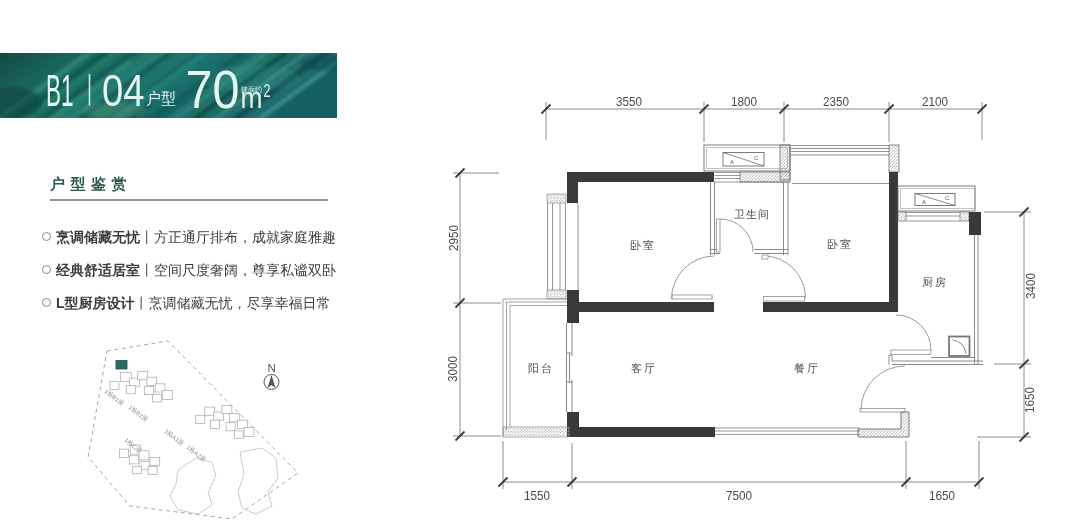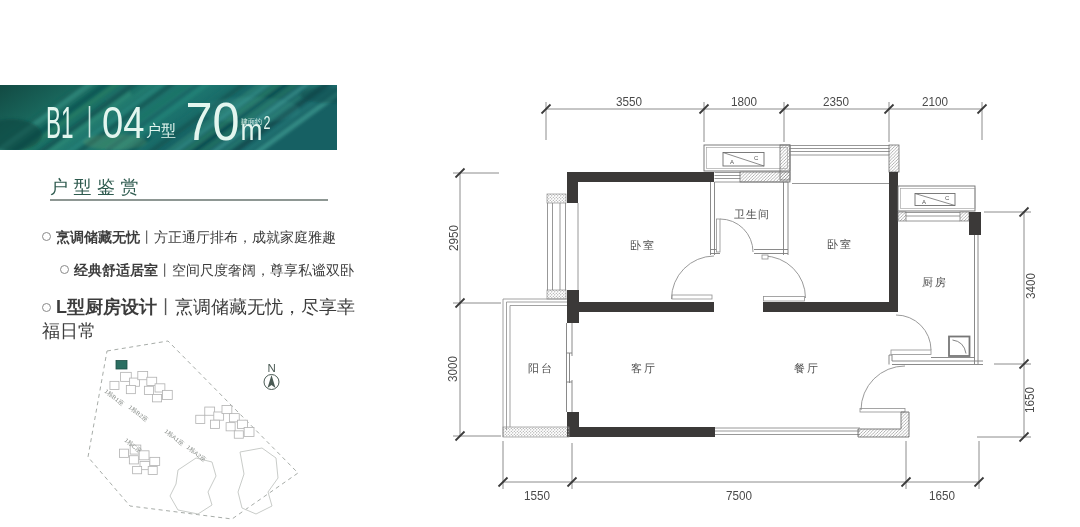--- a/index.html
+++ b/index.html
@@ -4,21 +4,21 @@
 <style>
   html,body{margin:0;padding:0;}
   body{width:1080px;height:527px;position:relative;background:#ffffff;overflow:hidden;
        font-family:"Liberation Sans",sans-serif;}
   .abs{position:absolute;}
   svg text{font-family:"Liberation Sans",sans-serif;}
 </style>
 </head>
 <body>
 
-<div class="abs" style="left:0;top:53px;width:337px;height:58px;margin-top:32px;">
+<div class="abs" style="left:0;top:53px;width:337px;height:58px;">
 <svg width="337" height="65" viewBox="0 0 337 65">
   <defs>
     <linearGradient id="bg1" x1="0" y1="0" x2="1" y2="0.3">
       <stop offset="0" stop-color="#124a43"></stop>
       <stop offset="0.25" stop-color="#1a6a5f"></stop>
       <stop offset="0.55" stop-color="#1d7870"></stop>
       <stop offset="0.8" stop-color="#14585e"></stop>
       <stop offset="1" stop-color="#166063"></stop>
     </linearGradient>
     <filter id="blr" x="-30%" y="-30%" width="160%" height="160%">
@@ -74,33 +74,33 @@
     <text x="102" y="52.8" font-size="45" textLength="42.5" lengthAdjust="spacingAndGlyphs">04</text>
     <text x="146" y="50.5" font-size="16" textLength="30" lengthAdjust="spacingAndGlyphs">户型</text>
     <text x="185.5" y="55.2" font-size="54.5" textLength="54" lengthAdjust="spacingAndGlyphs">70</text>
     <text x="241" y="38.5" font-size="7.2" textLength="21" lengthAdjust="spacingAndGlyphs">建面约</text>
     <text x="240.5" y="55.2" font-size="29" textLength="22" lengthAdjust="spacingAndGlyphs">m</text>
     <text x="263.5" y="44.2" font-size="17.5" textLength="7" lengthAdjust="spacingAndGlyphs">2</text>
   </g>
 </svg>
 </div>
 
-<div class="abs" style="left:50px;top:175px;width:300px;color:#2e5a4e;font-size:18px;font-weight:normal;letter-spacing:5.5px;">户型鉴赏</div>
+<div class="abs" style="left:50px;top:175px;width:300px;color:#2e5a4e;font-size:15px;font-weight:bold;letter-spacing:5.5px;">户型鉴赏</div>
 
 <div class="abs" style="left:50px;top:199px;width:278px;height:2px;background:#8e9793;"></div>
 
 <div class="abs" style="left:42px;top:229px;width:330px;font-size:14px;color:#3c3c3c;">
   <span style="display:inline-block;width:7px;height:7px;border:1.5px solid #8a8a8a;border-radius:50%;vertical-align:1px;margin-right:5px;"></span><b>烹调储藏无忧</b><span style="color:#555;">丨</span>方正通厅排布，成就家庭雅趣
 </div>
 
-<div class="abs" style="left:42px;top:262px;width:330px;font-size:14px;color:#3c3c3c;text-align:center;">
+<div class="abs" style="left:42px;top:262px;width:330px;font-size:14px;color:#3c3c3c;">
   <span style="display:inline-block;width:7px;height:7px;border:1.5px solid #8a8a8a;border-radius:50%;vertical-align:1px;margin-right:5px;"></span><b>经典舒适居室</b><span style="color:#555;">丨</span>空间尺度奢阔，尊享私谧双卧
 </div>
 
-<div class="abs" style="left:42px;top:295px;width:330px;font-size:18px;color:#3c3c3c;">
+<div class="abs" style="left:42px;top:295px;width:330px;font-size:14px;color:#3c3c3c;">
   <span style="display:inline-block;width:7px;height:7px;border:1.5px solid #8a8a8a;border-radius:50%;vertical-align:1px;margin-right:5px;"></span><b>L型厨房设计</b><span style="color:#555;">丨</span>烹调储藏无忧，尽享幸福日常
 </div>
 
 <div class="abs" style="left:60px;top:330px;width:260px;height:197px;">
 <svg width="260" height="197" viewBox="60 330 260 197" fill="none">
 
   <path d="M107,351 L168,341 L298,473 L232,519 L130,506 L88,457 Z" stroke="#a7aca8" stroke-width="1" stroke-dasharray="4 3.5" fill="none"></path>
 
   <g stroke="#b3b3b3" stroke-width="1" fill="#ffffff" transform="translate(137 383) scale(0.82) translate(-137 -383)">
     <rect x="117" y="370" width="13" height="11"></rect>

